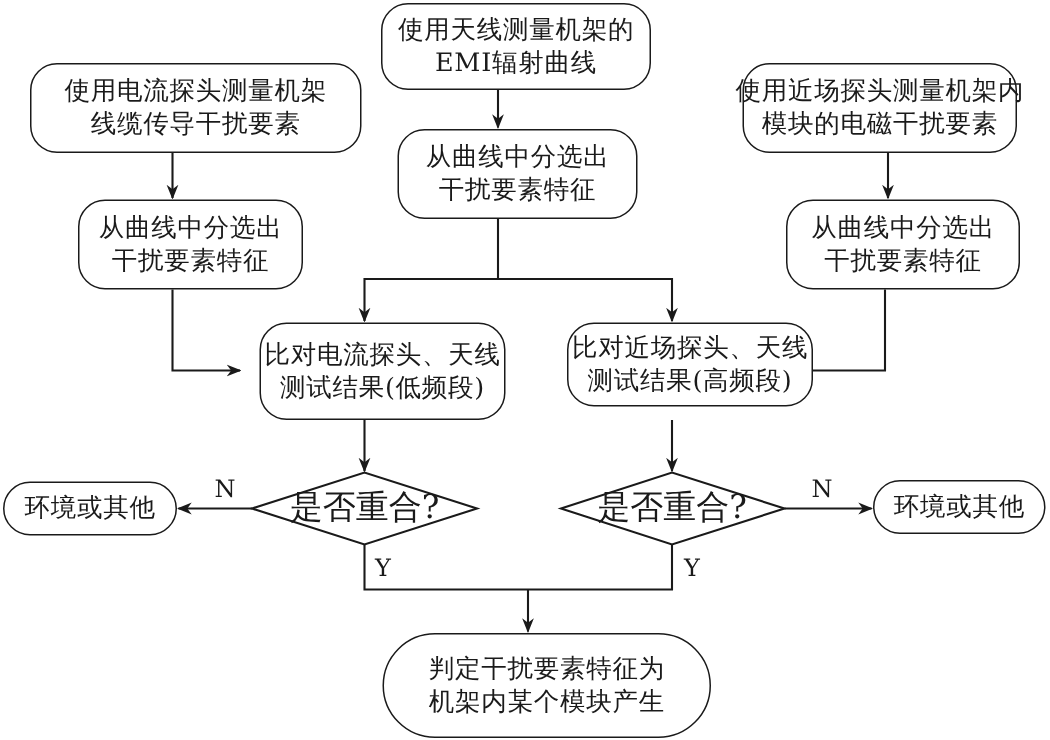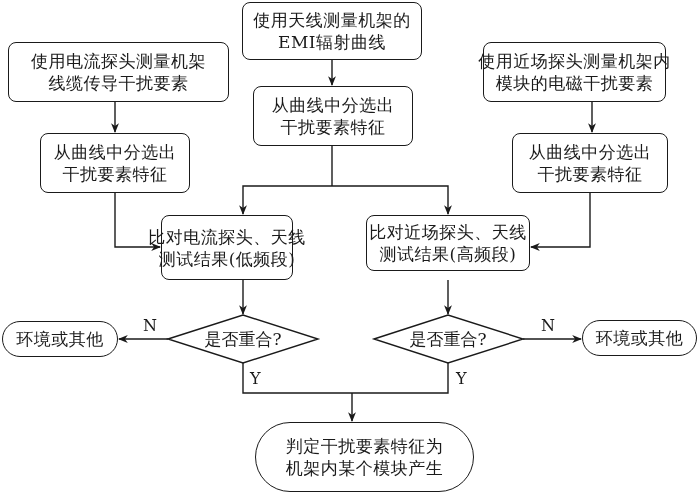--- a/index.html
+++ b/index.html
@@ -3,24 +3,24 @@
 <meta charset="utf-8">
 <style>
   html, body { margin: 0; padding: 0; background: #ffffff; }
   body { width: 700px; height: 493px; position: relative; overflow: hidden;
          font-family: "DejaVu Serif", "Liberation Serif", serif; color: #1a1a1a; }
   #canvas { position: absolute; left: 0; top: 0; width: 700px; height: 493px; }
   .node { position: absolute; box-sizing: border-box; border: 1.4px solid #1a1a1a;
           background: #fff; display: flex; flex-direction: column;
           align-items: center; justify-content: center; text-align: center;
           font-size: 17px; line-height: 22px; letter-spacing: 0.5px; }
-  .rbox { border-radius: 8px; }
+  .rbox { border-radius: 18px; margin-left: 12px; }
   .oval { border-radius: 999px; }
   .line { display: block; white-space: nowrap; }
-  .diamond-label { position: absolute; font-size: 17px; line-height: 20px;
+  .diamond-label { position: absolute; font-size: 22px; line-height: 20px;
                    text-align: center; white-space: nowrap; }
   .edge-label { position: absolute; font-size: 16px; line-height: 18px; }
 </style>
 </head>
 <body>
 
 <svg id="canvas" viewBox="0 0 700 493" xmlns="http://www.w3.org/2000/svg">
   <defs>
     <marker id="arrow" viewBox="0 0 10 10" refX="9" refY="5" markerWidth="7" markerHeight="7" orient="auto-start-reverse">
       <path d="M0,1 L10,5 L0,9 L3,5 Z" fill="#1a1a1a"></path>
@@ -80,21 +80,21 @@
 <div class="node rbox" style="left:40px; top:133px; width:150px; height:60px;">
   <span class="line">从曲线中分选出</span>
   <span class="line">干扰要素特征</span>
 </div>
 
 <div class="node rbox" style="left:512px; top:133px; width:156px; height:60px;">
   <span class="line">从曲线中分选出</span>
   <span class="line">干扰要素特征</span>
 </div>
 
-<div class="node rbox" style="left:161px; top:215px; width:132px; height:65px;">
+<div class="node rbox" style="left:161px; top:215px; width:164px; height:65px;">
   <span class="line">比对电流探头、天线</span>
   <span class="line">测试结果(低频段)</span>
 </div>
 
 <div class="node rbox" style="left:366px; top:215px; width:164px; height:56px;">
   <span class="line">比对近场探头、天线</span>
   <span class="line">测试结果(高频段)</span>
 </div>
 
 <div class="diamond-label" style="left:193px; top:329px; width:100px;">是否重合?</div>

